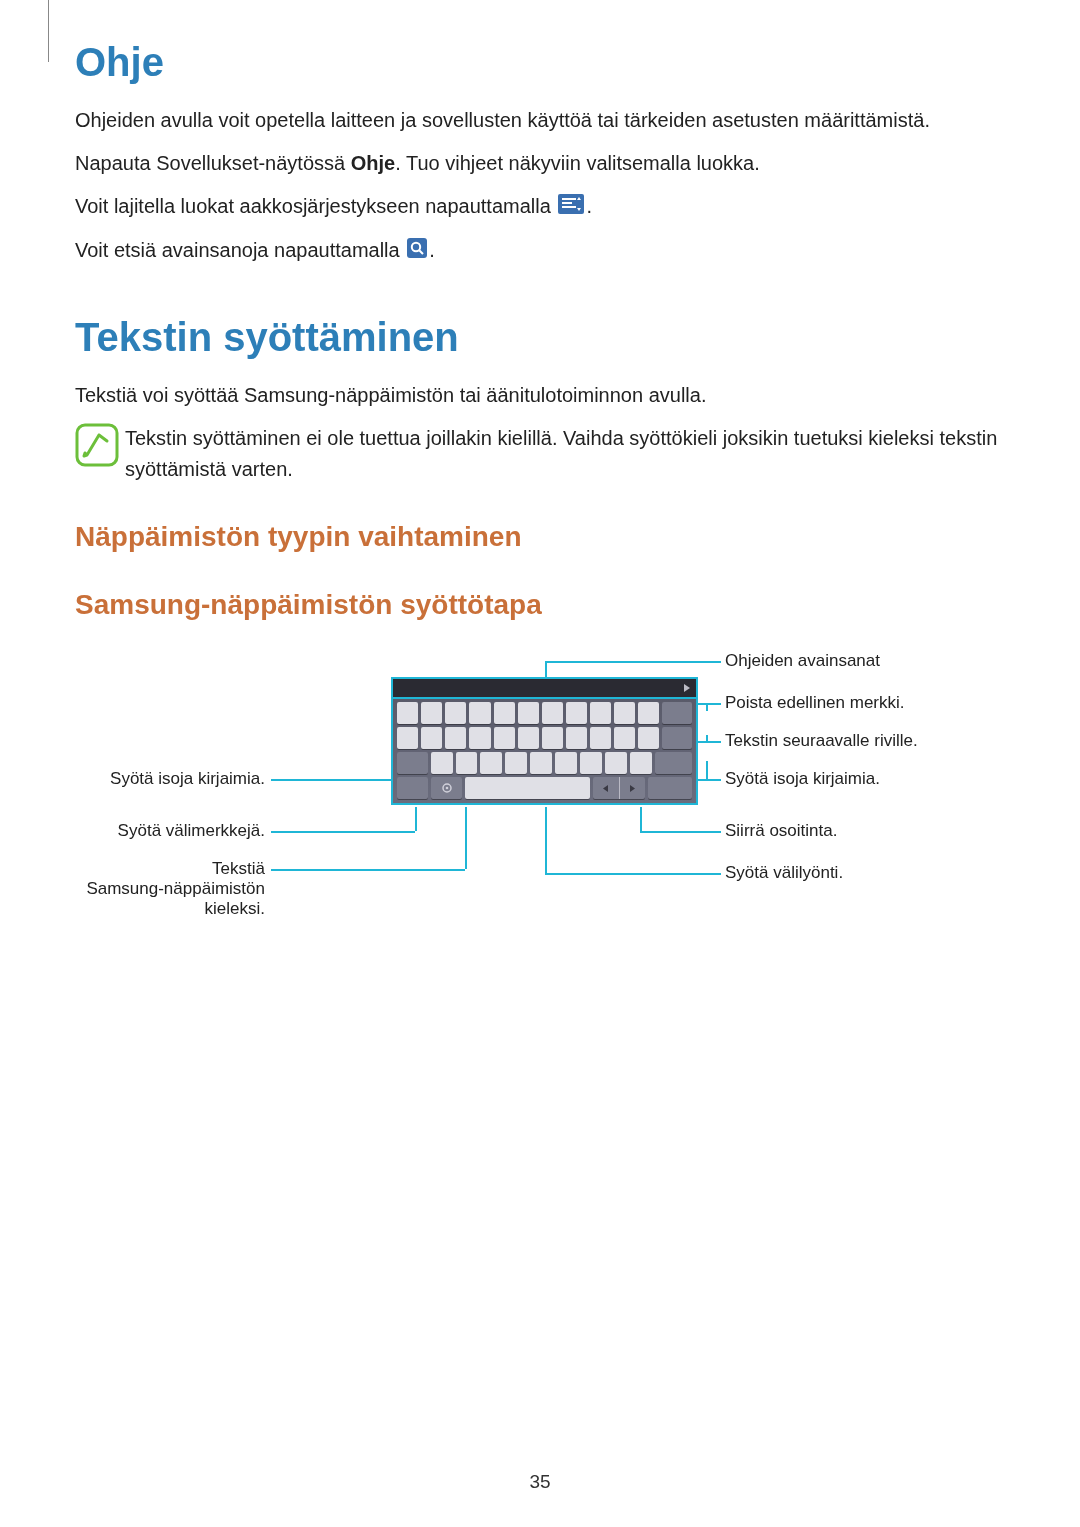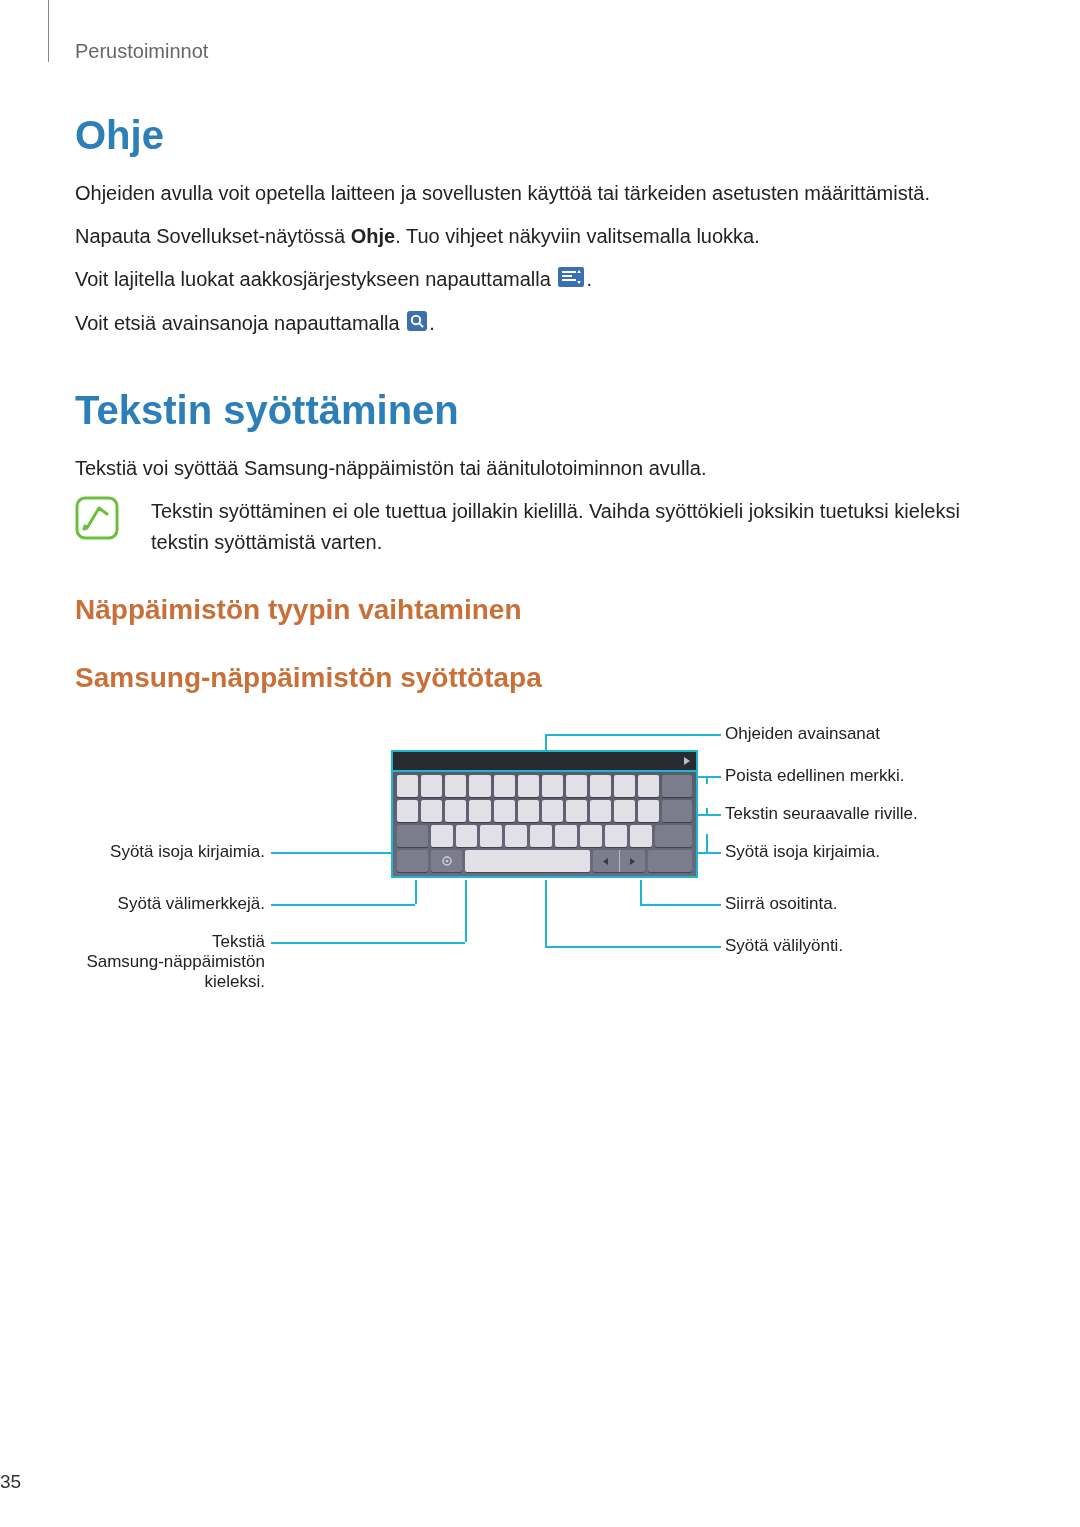--- a/index.html
+++ b/index.html
@@ -50,21 +50,21 @@
   }
   p.body strong { font-weight: bold; }
   .inline-icon {
     display: inline-block;
     vertical-align: middle;
     margin: 0 2px;
   }
   .note-row {
     display: flex;
     align-items: flex-start;
-    gap: 32px;
+    gap: 6px;
     margin: 10px 0 6px 0;
   }
   .note-icon {
     flex: 0 0 44px;
     height: 44px;
   }
   .note-text {
     font-size: 20px;
     line-height: 1.55;
     color: #222;
@@ -132,32 +132,31 @@
     background: #1fb6d6;
   }
   .line.h { height: 2px; }
   .line.v { width: 2px; }
 
   .page-number {
     position: absolute;
     bottom: 34px;
     left: 0;
     width: 100%;
-    text-align: left;
+    text-align: center;
     font-size: 19px;
     color: #333;
   }
 </style>
 </head>
 <body>
 
 <div class="left-rule"></div>
 
 <div class="page">
-  <div class="header-label">Perustoiminnot</div>
 
   <h1 class="blue">Ohje</h1>
   <p class="body">Ohjeiden avulla voit opetella laitteen ja sovellusten käyttöä tai tärkeiden asetusten määrittämistä.</p>
   <p class="body">
     <span>Napauta Sovellukset-näytössä </span><strong>Ohje</strong><span>. Tuo vihjeet näkyviin valitsemalla luokka.</span>
   </p>
   <p class="body">
     <span>Voit lajitella luokat aakkosjärjestykseen napauttamalla </span>
     <span class="inline-icon">
       <svg width="26" height="20" viewBox="0 0 26 20">

